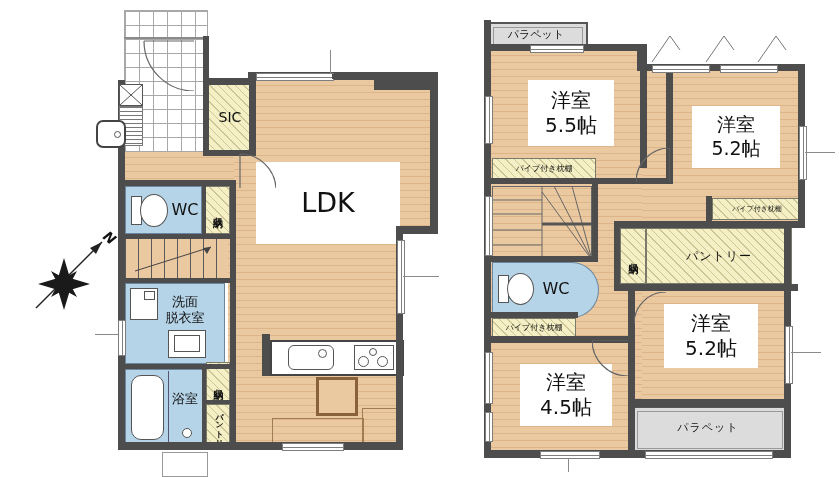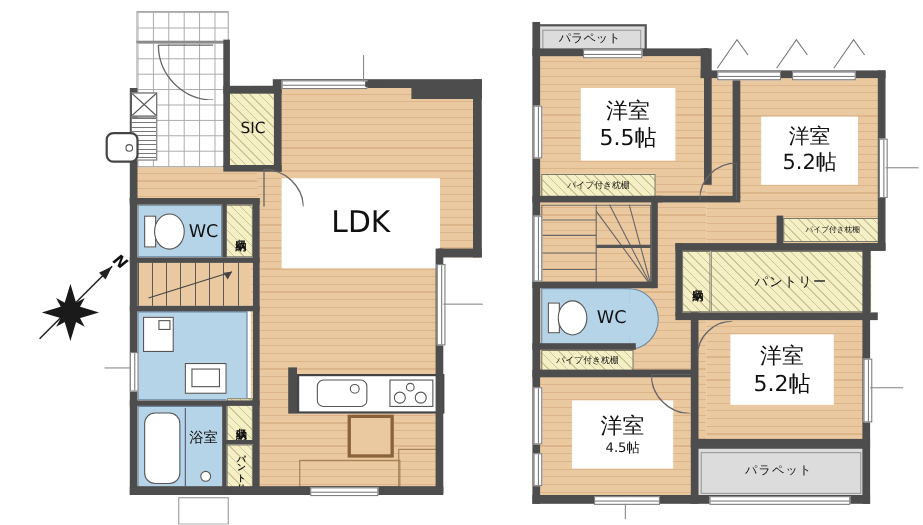--- a/index.html
+++ b/index.html
@@ -66,20 +66,24 @@
     </svg>
   </div>
 
   <div class="wet" style="left:125px;top:283px;width:100px;height:81px;"></div>
   <div class="fixture" style="left:130px;top:288px;width:26px;height:30px;">
     <div class="abs" style="right:2px;top:2px;width:9px;height:7px;border:1px solid #555;"></div>
   </div>
   <div class="fixture" style="left:168px;top:330px;width:36px;height:26px;">
     <div class="abs" style="left:5px;top:4px;width:24px;height:15px;border:1px solid #555;"></div>
   </div>
+  <div class="lbl" style="left:145px;top:290px;width:80px;height:40px;font-size:13px;flex-direction:column;">
+    <span>洗面</span>
+    <span>脱衣室</span>
+  </div>
 
   <div class="wet" style="left:125px;top:369px;width:81px;height:75px;"></div>
   <div class="fixture round" style="left:131px;top:375px;width:31px;height:63px;"></div>
   <div class="thin" style="left:168px;top:371px;width:1px;height:71px;background:#557;"></div>
   <div class="circ" style="left:182px;top:428px;width:8px;height:8px;"></div>
   <div class="lbl" style="left:160px;top:388px;width:50px;height:22px;font-size:13px;">浴室</div>
 
   <div class="storage" style="left:206px;top:362px;width:24px;height:40px;"></div>
   <div class="vlbl" style="left:206px;top:362px;width:24px;height:40px;font-size:10px;">収納</div>
   <div class="storage" style="left:206px;top:404px;width:24px;height:42px;"></div>
@@ -213,21 +217,21 @@
   <div class="lbl box" style="left:692px;top:106px;width:88px;height:62px;flex-direction:column;">
     <span style="font-size:19px;">洋室</span>
     <span style="font-size:19px;">5.2帖</span>
   </div>
   <div class="lbl box" style="left:664px;top:304px;width:94px;height:64px;flex-direction:column;">
     <span style="font-size:20px;">洋室</span>
     <span style="font-size:20px;">5.2帖</span>
   </div>
   <div class="lbl box" style="left:520px;top:364px;width:92px;height:62px;flex-direction:column;">
     <span style="font-size:20px;">洋室</span>
-    <span style="font-size:12px;">4.5帖</span>
+    <span style="font-size:20px;">4.5帖</span>
   </div>
 
   <div class="wall" style="left:484px;top:20px;width:7px;height:438px;"></div>
   <div class="wall" style="left:484px;top:44px;width:160px;height:7px;"></div>
   <div class="wall" style="left:637px;top:44px;width:7px;height:27px;"></div>
   <div class="wall" style="left:637px;top:64px;width:168px;height:7px;"></div>
   <div class="wall" style="left:798px;top:64px;width:7px;height:164px;"></div>
   <div class="wall" style="left:784px;top:221px;width:21px;height:7px;"></div>
   <div class="wall" style="left:784px;top:221px;width:7px;height:237px;"></div>
   <div class="wall" style="left:484px;top:450px;width:307px;height:8px;"></div>

